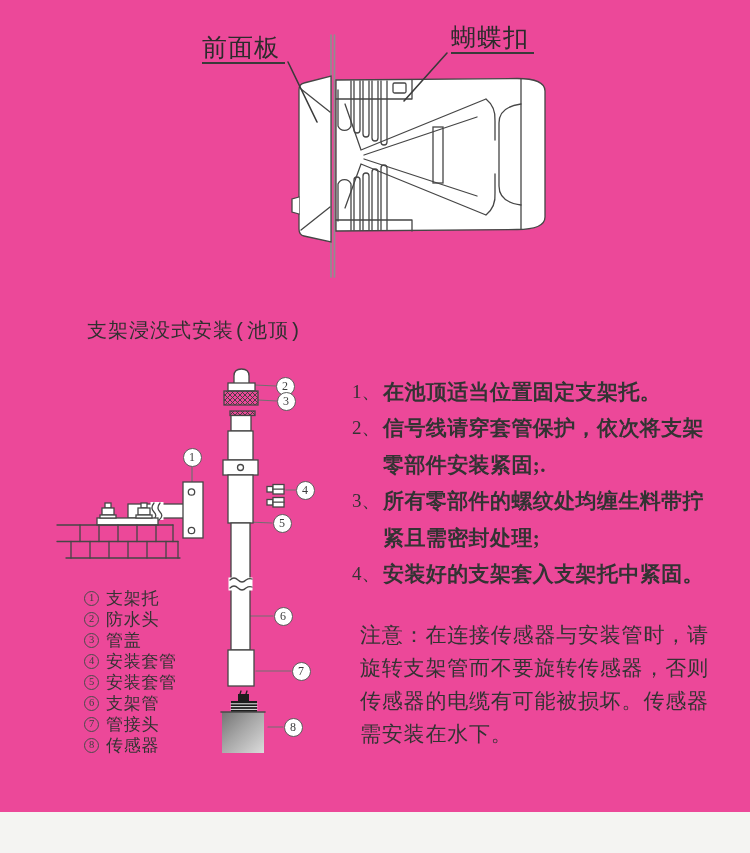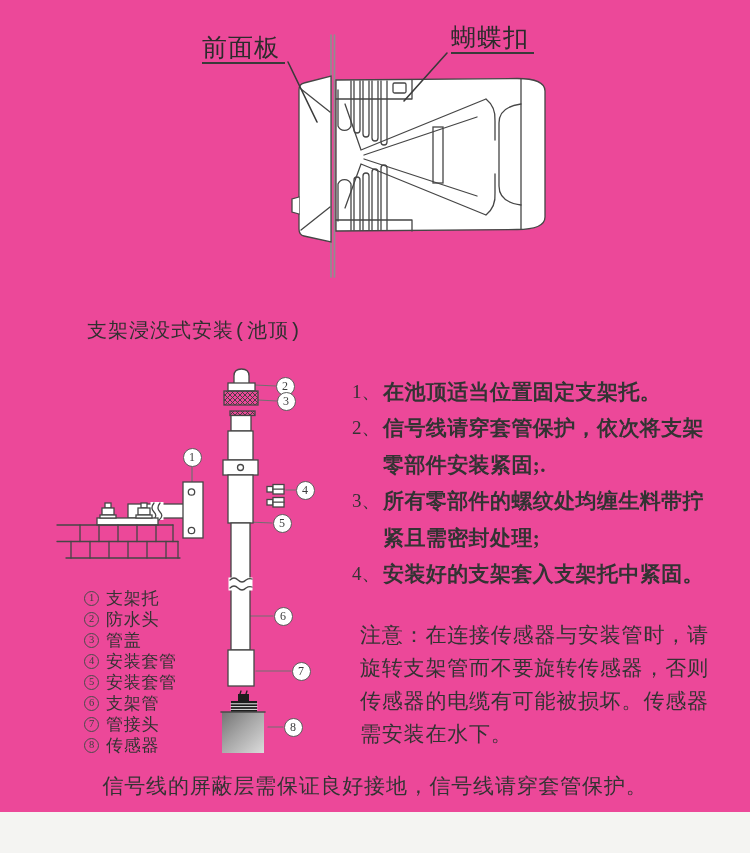--- a/index.html
+++ b/index.html
@@ -248,16 +248,15 @@
       <span class="instr-text">所有零部件的螺纹处均缠生料带拧紧且需密封处理;</span>
     </div>
     <div class="instr-item">
       <span class="instr-num">4、</span>
       <span class="instr-text">安装好的支架套入支架托中紧固。</span>
     </div>
   </div>
 
   <div class="note">注意：在连接传感器与安装管时，请旋转支架管而不要旋转传感器，否则传感器的电缆有可能被损坏。传感器需安装在水下。</div>
 
-  <div class="footer-line">信号线的屏蔽层需保证良好接地，信号线请穿套管保护。</div>
 
   <div class="bottom-band"></div>
 </div>
 
 </body></html>

